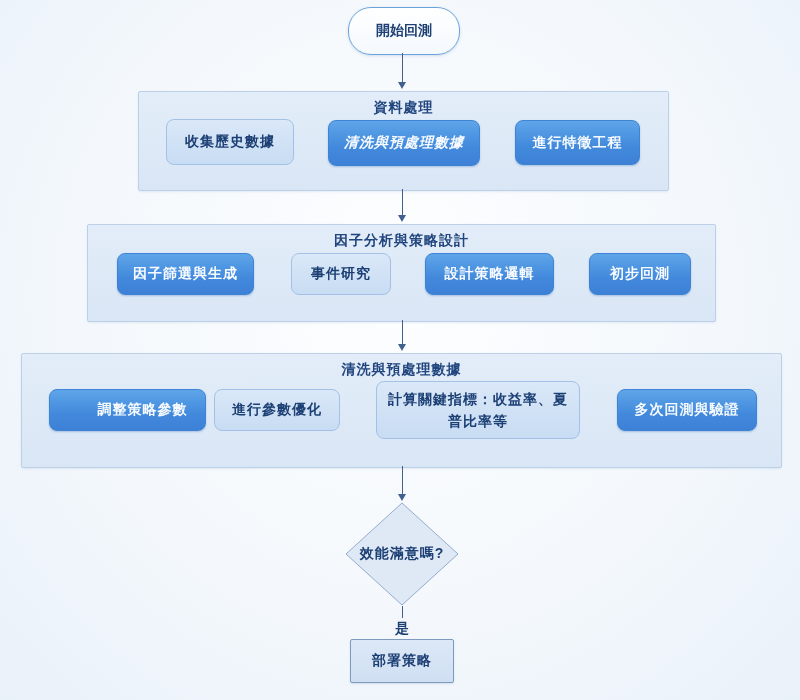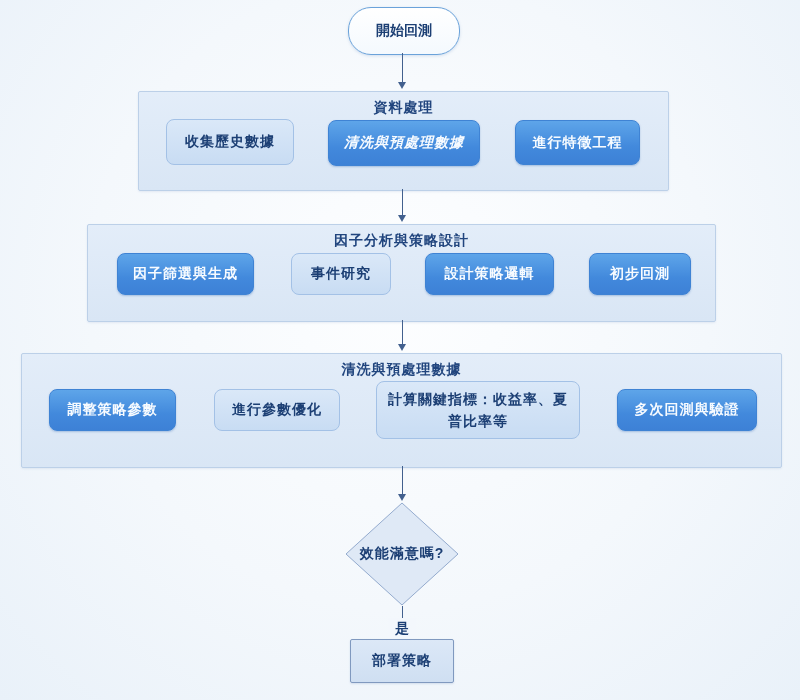--- a/index.html
+++ b/index.html
@@ -52,21 +52,21 @@
   }
   .n-g1-0{left:27px;top:27px;width:126px;height:44px;}
   .n-g1-1{left:189px;top:28px;width:150px;height:44px;font-style:italic;}
   .n-g1-2{left:376px;top:28px;width:123px;height:43px;}
 
   .n-g2-0{left:29px;top:28px;width:135px;height:40px;}
   .n-g2-1{left:203px;top:28px;width:98px;height:40px;}
   .n-g2-2{left:337px;top:28px;width:127px;height:40px;}
   .n-g2-3{left:501px;top:28px;width:100px;height:40px;}
 
-  .n-g3-0{left:27px;top:35px;width:125px;height:40px;}
+  .n-g3-0{left:27px;top:35px;width:125px;height:40px;padding-left:30px;}
   .n-g3-1{left:192px;top:35px;width:124px;height:40px;}
   .n-g3-2{left:354px;top:27px;width:204px;height:58px;line-height:22px;padding:0 6px;box-sizing:border-box;}
   .n-g3-3{left:595px;top:35px;width:138px;height:40px;}
 
   
   .arrow{position:absolute;left:398px;width:8px;}
   .arrow .line{position:absolute;left:3.5px;top:0;bottom:7px;width:1px;background:#42608e;}
   .arrow .head{
     position:absolute;left:0;bottom:0;width:0;height:0;
     border-left:4px solid transparent;border-right:4px solid transparent;

